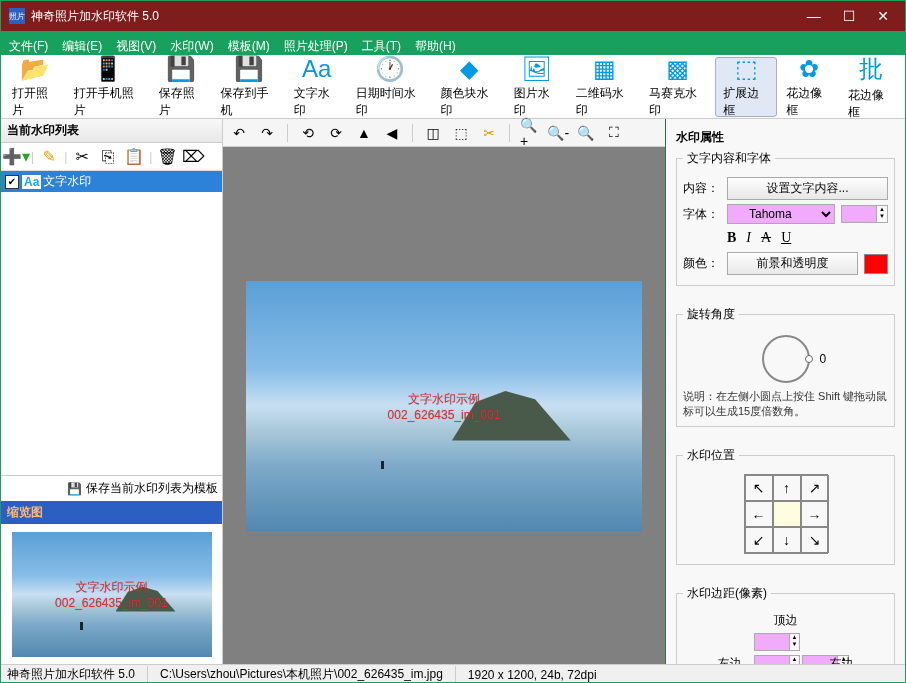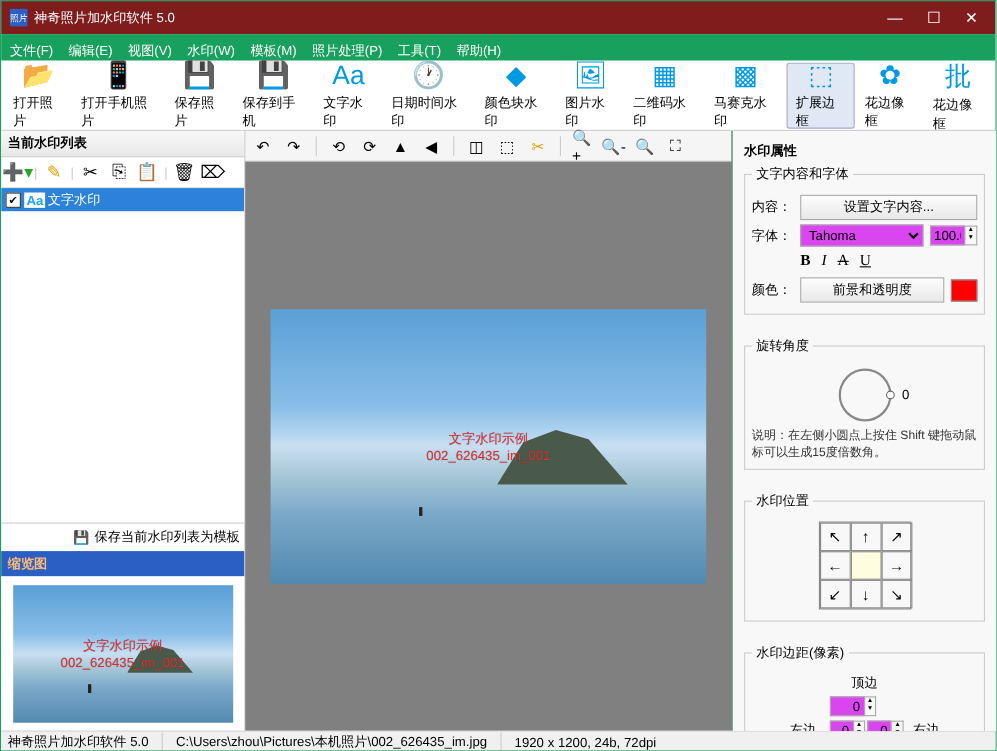--- a/index.html
+++ b/index.html
@@ -39,21 +39,21 @@
 .canvas-area { flex:1; display:flex; align-items:center; justify-content:center; background:#808080;}
 .canvas-area .beach { width:396px; height:250px; }
 .canvas-area .beach .wm-text { font-size:26px; }
 .right-panel { width:240px; border-left:1px solid #15803d; padding:6px 10px; overflow:auto; background:#f8f8f8;}
 .right-panel .section-title { font-weight:bold; padding:4px 0;}
 .right-panel fieldset { border:1px solid #ccc; padding:6px; margin-bottom:20px;}
 .right-panel legend { padding:0 4px;}
 .row { display:flex; align-items:center; gap:6px; margin:4px 0;}
 .row label { width:38px;}
 .btn { flex:1; background:linear-gradient(#fdfdfd,#e8e8e8); border:1px solid #aaa; padding:2px 6px; cursor:pointer; text-align:center;}
-select,input[type=text] { border:1px solid #aaa; padding:1px 3px; background:#d946ef;}
+select,input[type=text] { border:1px solid #aaa; padding:1px 17px; background:#f0abfc;}
 .fmt-btns { display:flex; gap:10px; padding:2px 0 2px 44px;}
 .fmt-btns span { cursor:pointer; font-family:serif; font-size:14px;}
 .color-sw { width:24px; height:20px; background:#ff0000; border:1px solid #888;}
 .rot-dial { width:48px;height:48px;border:2px solid #888;border-radius:50%;margin:6px auto;position:relative;}
 .rot-dial .handle { position:absolute; right:-5px; top:50%; transform:translateY(-50%); width:8px;height:8px;border:1px solid #666;border-radius:50%;background:#fff;}
 .rot-val { position:absolute; left:56px; top:50%; transform:translateY(-50%);}
 .pos-grid { display:grid; grid-template-columns:repeat(3,28px); grid-template-rows:repeat(3,26px); gap:0; margin:4px auto; width:84px; border:1px solid #888;}
 .pos-grid div { border:1px solid #888; display:flex;align-items:center;justify-content:center;cursor:pointer; font-size:14px;}
 .pos-grid .center { background:#fffde0;}
 .margin-grid { display:grid; grid-template-columns:40px 64px 40px; grid-template-rows:auto auto auto auto; gap:4px; align-items:center; margin:4px 0; justify-content:center;}

